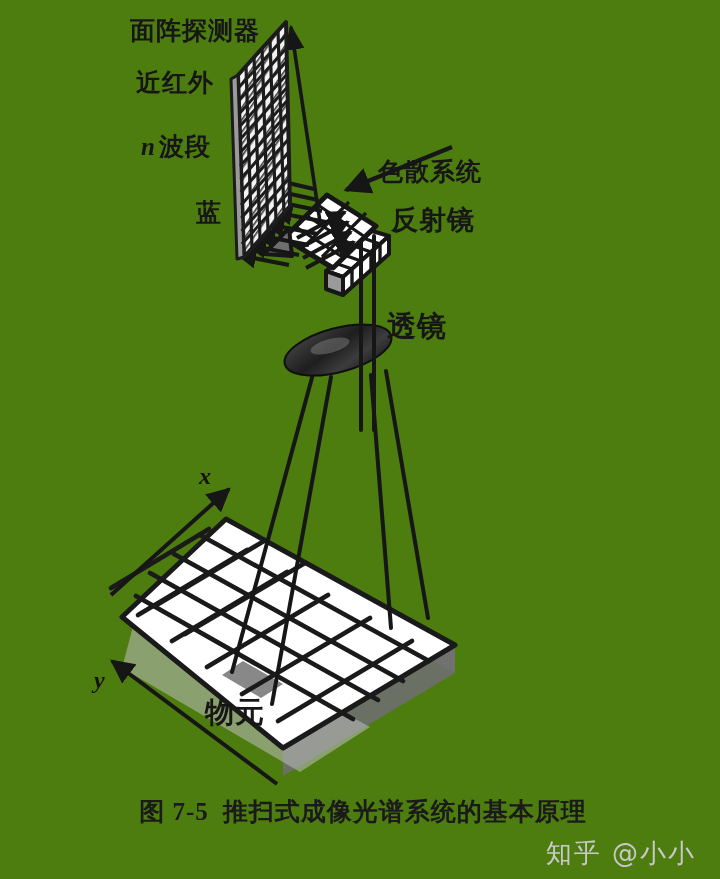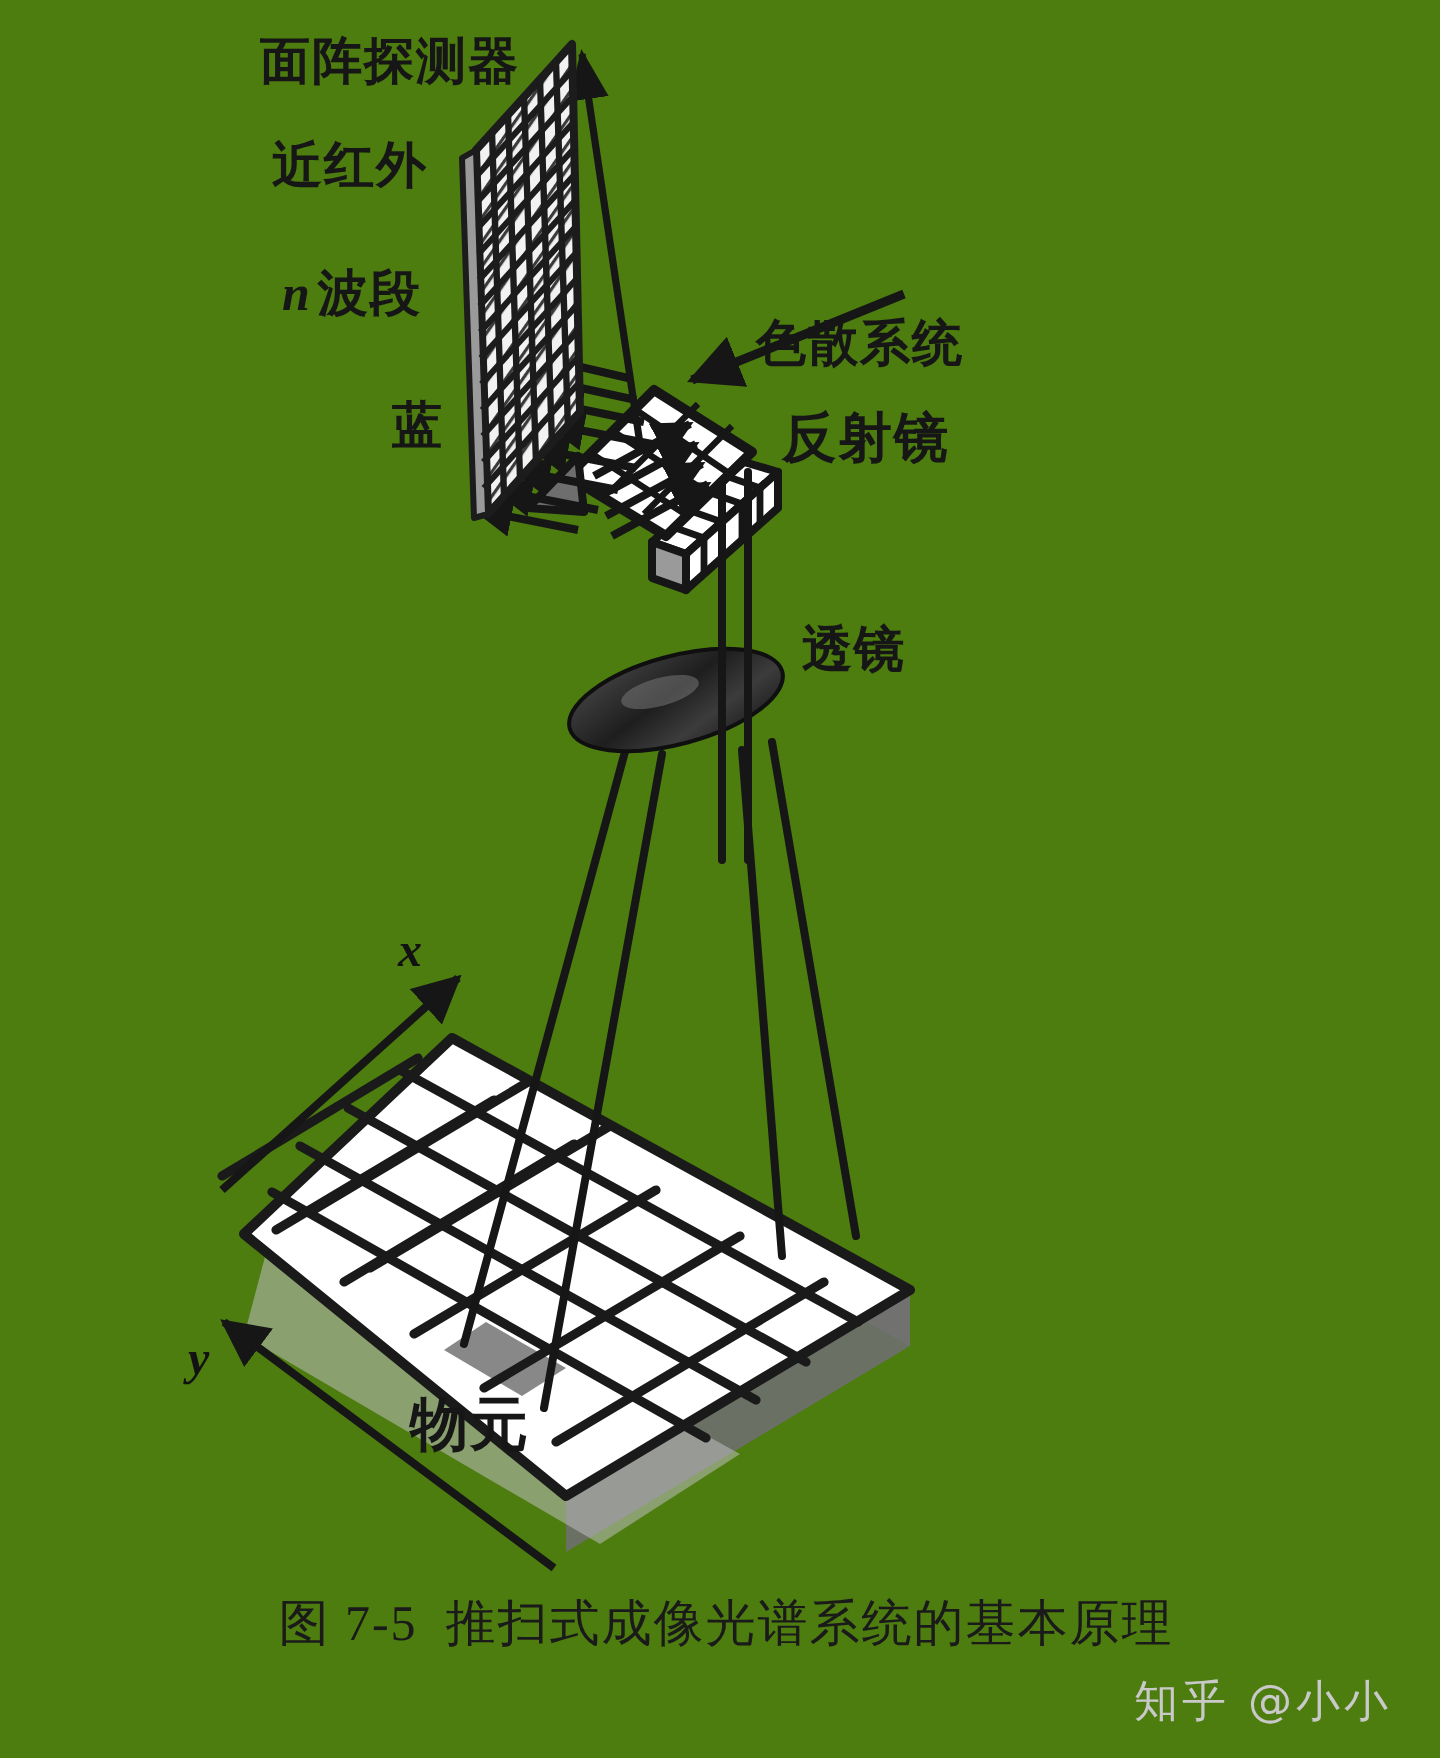--- a/index.html
+++ b/index.html
@@ -41,54 +41,54 @@
     font-weight: bold;
     color: #121212;
     line-height: 1;
   }
   #label-detector   { left: 130px; top: 18px;  font-size: 25px; }
   #label-nir        { left: 136px; top: 70px;  font-size: 25px; text-align: right; }
   #label-nband      { left: 141px; top: 134px; font-size: 25px; }
   #label-blue       { left: 196px; top: 200px; font-size: 25px; }
   #label-dispersion { left: 378px; top: 133px; font-size: 25px; margin-top: 26px; }
   #label-mirror     { left: 391px; top: 206px; font-size: 27px; }
-  #label-lens       { left: 401px; top: 312px; font-size: 25px; }
+  #label-lens       { left: 387px; top: 312px; font-size: 29px; }
   #label-pixel      { left: 205px; top: 698px; font-size: 29px; }
   #label-x          { left: 199px; top: 464px; font-size: 24px; }
   #label-y          { left: 94px;  top: 668px; font-size: 24px; }
 
   #label-nband .ital {
     font-family: "Liberation Serif", "DejaVu Serif", serif;
     font-style: italic;
     font-weight: bold;
     padding-right: 3px;
   }
 
   #caption {
     position: absolute;
     left: 0;
     top: 795px;
     width: 720px;
     text-align: center;
     font-family: "DejaVu Sans", "Liberation Sans", sans-serif;
-    font-weight: normal;
+    font-weight: bold;
     font-size: 25px;
     color: #1a1a1a;
     letter-spacing: 1px;
   }
   #caption .cap-num {
     font-family: "Liberation Serif", "DejaVu Serif", serif;
     padding: 0 14px 0 6px;
   }
   #watermark {
     position: absolute;
     right: 24px;
     top: 836px;
     font-family: "DejaVu Sans", "Liberation Sans", sans-serif;
-    font-size: 22px;
+    font-size: 26px;
     color: #c9c9c9;
     letter-spacing: 2px;
     white-space: nowrap;
   }
 </style>
 </head>
 <body>
 
 <div id="page">
 

